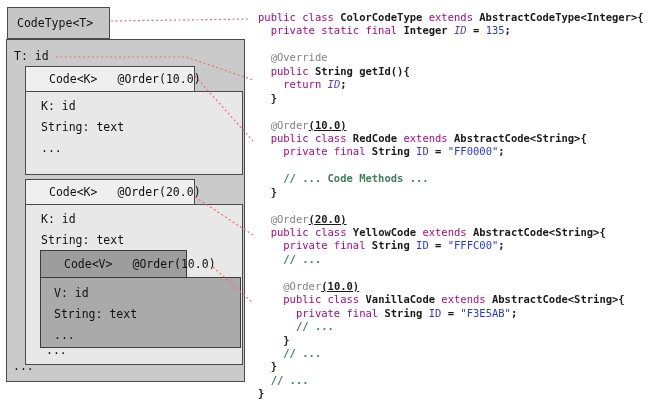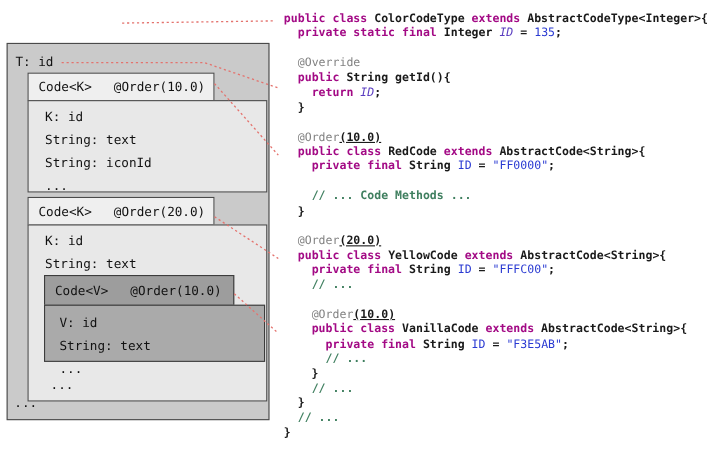--- a/index.html
+++ b/index.html
@@ -21,34 +21,34 @@
   .outer{
     left:6px;top:39px;width:239px;height:343px;
     background:#cacaca;
   }
   .t-label{
     position:absolute;left:14px;top:49px;
     font-size:11.5px;color:#111;text-align:right;
   }
   .inner-header{
     background:#efefef;
-    display:flex;align-items:center;padding-left:9px;
+    display:flex;align-items:center;padding-left:23px;
     font-size:11.5px;color:#111;
   }
   .inner-header .order{margin-left:20px;}
   .hdr-a{left:25px;top:66px;width:170px;height:26px;}
   .hdr-b{left:25px;top:179px;width:170px;height:26px;}
   .body-a{left:25px;top:91px;width:218px;height:84px;background:#e8e8e8;padding:4px 0 0 15px;}
   .body-b{left:25px;top:204px;width:218px;height:161px;background:#e8e8e8;padding:4px 0 0 15px;}
   .hdr-v{
-    left:40px;top:250px;width:173px;height:28px;
+    left:40px;top:250px;width:147px;height:28px;
     background:#9d9d9d;border-color:#3c3c3c;
   }
   .body-v{
-    left:40px;top:277px;width:201px;height:52px;
+    left:40px;top:277px;width:201px;height:71px;
     background:#aaaaaa;border-color:#3c3c3c;padding:5px 0 0 13px;
   }
   .field-line{
     font-size:11.5px;color:#111;line-height:21px;
     white-space:pre;
   }
   .ellipsis{
     position:absolute;font-size:11.5px;color:#111;
   }
   .ell-b{left:46px;top:343px;}
@@ -58,48 +58,50 @@
   #connectors path{
     fill:none;stroke:#e4736e;stroke-width:1.2;stroke-dasharray:2 2.5;
   }
   
   .code-block{
     position:absolute;left:258px;top:11px;
     font-size:10.5px;line-height:13.45px;
     white-space:pre;color:#1a1a1a;
   }
   .code-line{height:13.45px;}
-  .tok-kw{color:#a30a85;font-weight:bold;}
+  .tok-kw{color:#a30a85;font-weight:normal;}
   .tok-pl{color:#1a1a1a;font-weight:bold;}
   .tok-plb{color:#1a1a1a;font-weight:bold;text-decoration:underline;}
   .tok-ann{color:#828282;}
   .tok-cm{color:#3f7f5f;font-weight:bold;}
   .tok-str{color:#2a3ad2;}
   .tok-num{color:#2a3ad2;}
   .tok-fld{color:#2a3ad2;}
   .tok-sfld{color:#5a3dc0;font-style:italic;}
 </style>
 </head>
 <body>
 
 <div id="stage">
 
   <div class="dbox outer"></div>
 
+  <div class="dbox tab">
+    <span>CodeType&lt;T&gt;</span>
+  </div>
 
   <div class="t-label">T: id</div>
 
   <div class="dbox inner-header hdr-a">
     <span>Code&lt;K&gt;</span>
     <span class="order">@Order(10.0)</span>
   </div>
   <div class="dbox body-a">
       <div class="field-line">K: id</div>
       <div class="field-line">String: text</div>
-      <div class="field-line">String: iconId</div>
       <div class="field-line">...</div>
     </div>
 
   <div class="dbox inner-header hdr-b">
     <span>Code&lt;K&gt;</span>
     <span class="order">@Order(20.0)</span>
   </div>
   <div class="dbox body-b">
       <div class="field-line">K: id</div>
       <div class="field-line">String: text</div>

